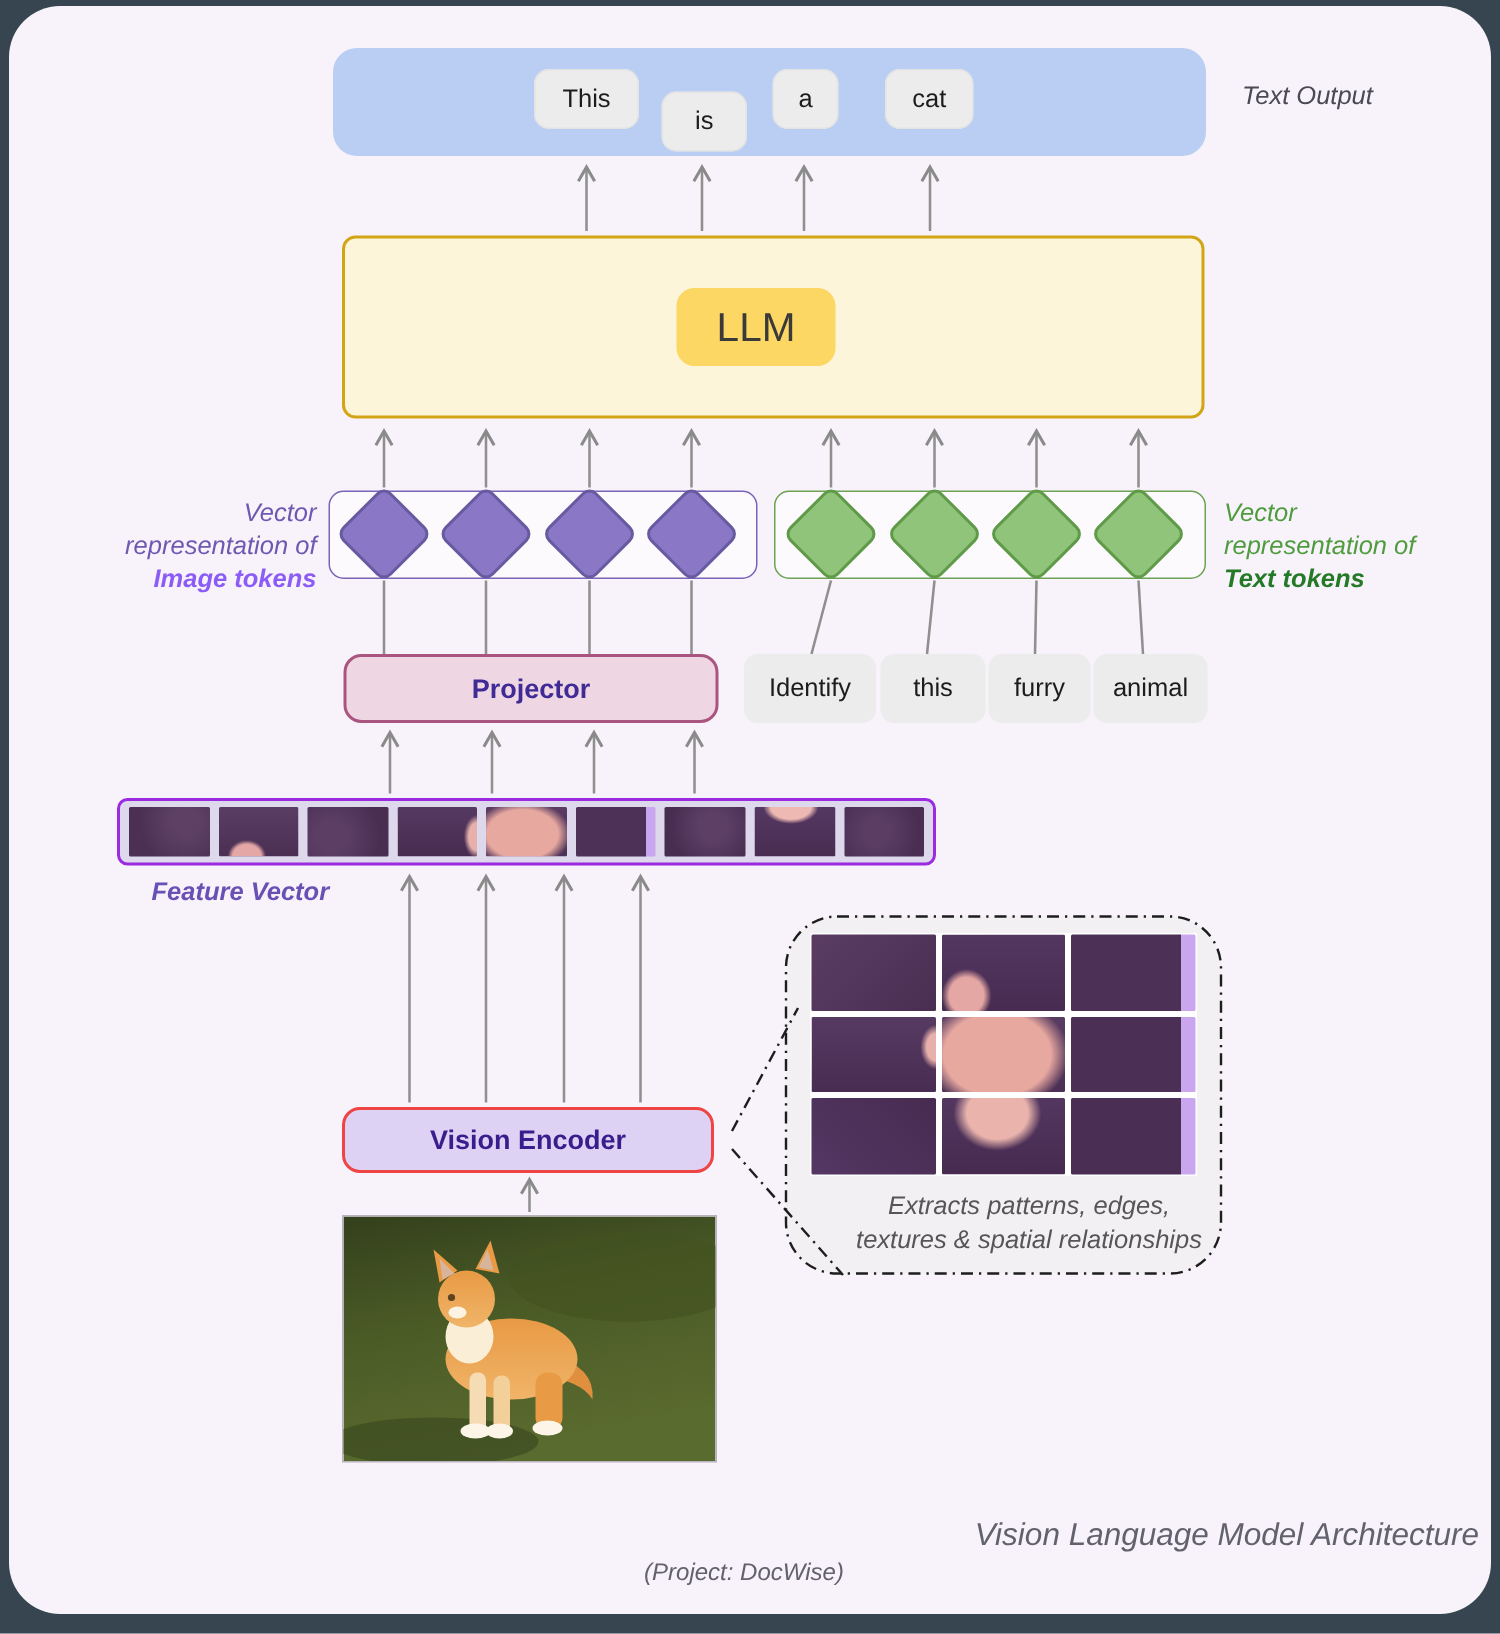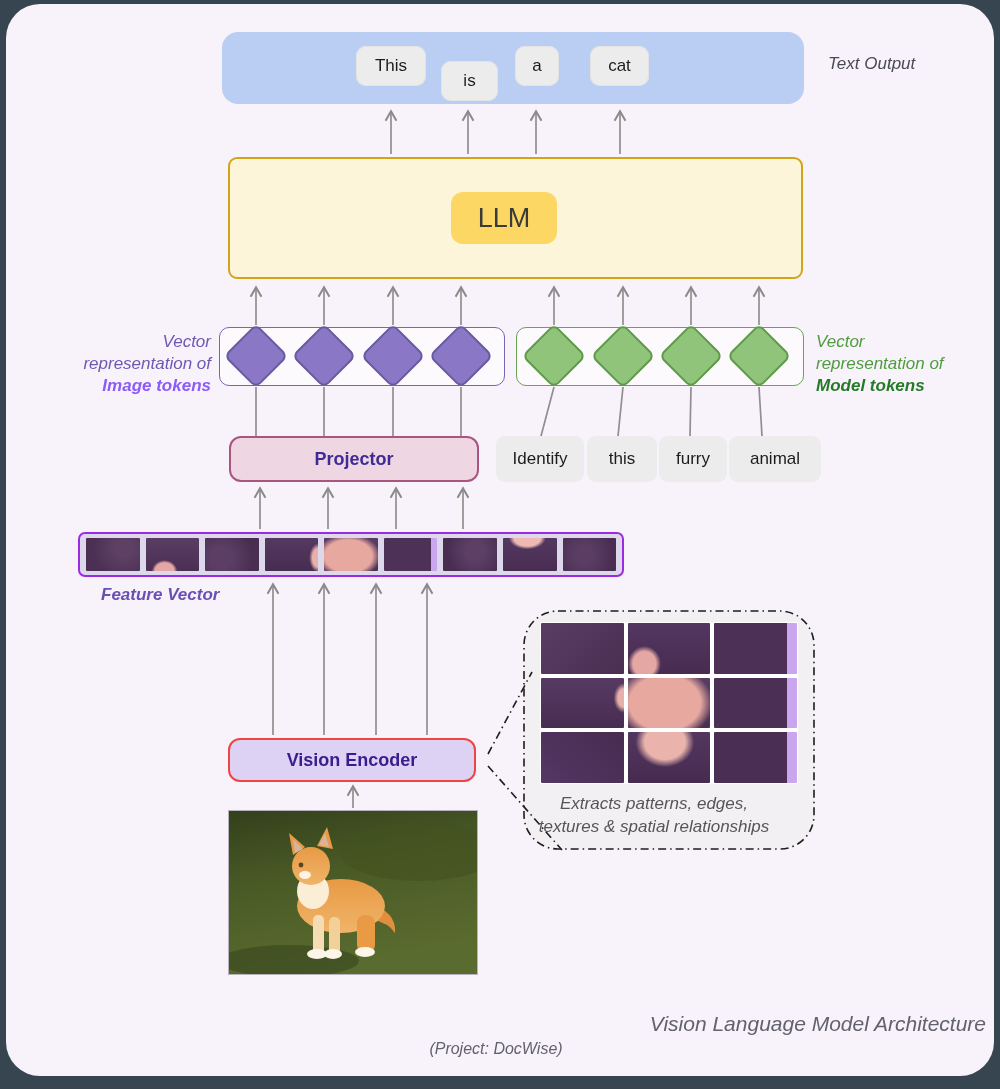--- a/index.html
+++ b/index.html
@@ -86,21 +86,21 @@
   .cell { border-radius:1px; }
   .g1 { background:linear-gradient(135deg,#5b3d63,#4a2e52); }
   .g2 { background:radial-gradient(ellipse 35% 60% at 20% 80%, #e5a7a4 0 40%, transparent 58%), linear-gradient(#543761,#472b50); }
   .g3 { background:linear-gradient(90deg,#4d3055 0 88%, #c9a6ee 88%); }
   .g4 { background:radial-gradient(ellipse 25% 60% at 100% 40%, #e8b0ab 0 30%, transparent 50%), linear-gradient(#563a62,#482c51); }
   .g5 { background:radial-gradient(ellipse 75% 95% at 45% 50%, #e7a8a0 0 58%, transparent 78%), linear-gradient(#593c62,#4b2f54); }
   .g6 { background:linear-gradient(90deg,#4c2f54 0 88%, #c9a6ee 88%); }
   .g7 { background:linear-gradient(45deg,#543763,#472b50); }
   .g8 { background:radial-gradient(ellipse 55% 75% at 45% 20%, #eab4ad 0 45%, transparent 65%), linear-gradient(#533760,#462a4f); }
   .g9 { background:linear-gradient(90deg, #4b2e53 0 88%, #c9a6ee 88%); }
-  .callout-text { left:512px; top:788px; width:272px; text-align:center;
+  .callout-text { left:544px; top:788px; width:272px; text-align:center;
     font-style:italic; font-size:17px; line-height:23px; color:#565656; }
 
   
   .cat-photo { left:222px; top:806px; width:250px; height:165px;
     border:1px solid #b9b2bd; }
 
   
   .caption-title { left:0; top:1008px; width:980px; text-align:right;
     font-style:italic; font-size:21px; color:#62626e; }
   .caption-sub { left:0; top:1036px; width:980px; text-align:center;
@@ -135,28 +135,28 @@
   <div class="diamond green" style="left:730px;"></div>
 
   <div class="abs vec-label purple">
     <span>Vector</span><br>
     <span>representation of</span><br>
     <b>Image tokens</b>
   </div>
   <div class="abs vec-label green">
     <span>Vector</span><br>
     <span>representation of</span><br>
-    <b>Model tokens</b>
+    <b>Text tokens</b>
   </div>
 
   <div class="abs projector">Projector</div>
   <div class="ptoken" style="left:490px;width:88px;">Identify</div>
   <div class="ptoken" style="left:581px;width:70px;">this</div>
   <div class="ptoken" style="left:653px;width:68px;">furry</div>
-  <div class="ptoken" style="left:723px;width:92px;text-align:center;">animal</div>
+  <div class="ptoken" style="left:723px;width:76px;text-align:center;">animal</div>
 
   <div class="abs fv-strip">
     <div class="patch p1"></div>
     <div class="patch p2"></div>
     <div class="patch p3"></div>
     <div class="patch p4"></div>
     <div class="patch p5"></div>
     <div class="patch p6"></div>
     <div class="patch p7"></div>
     <div class="patch p8"></div>

